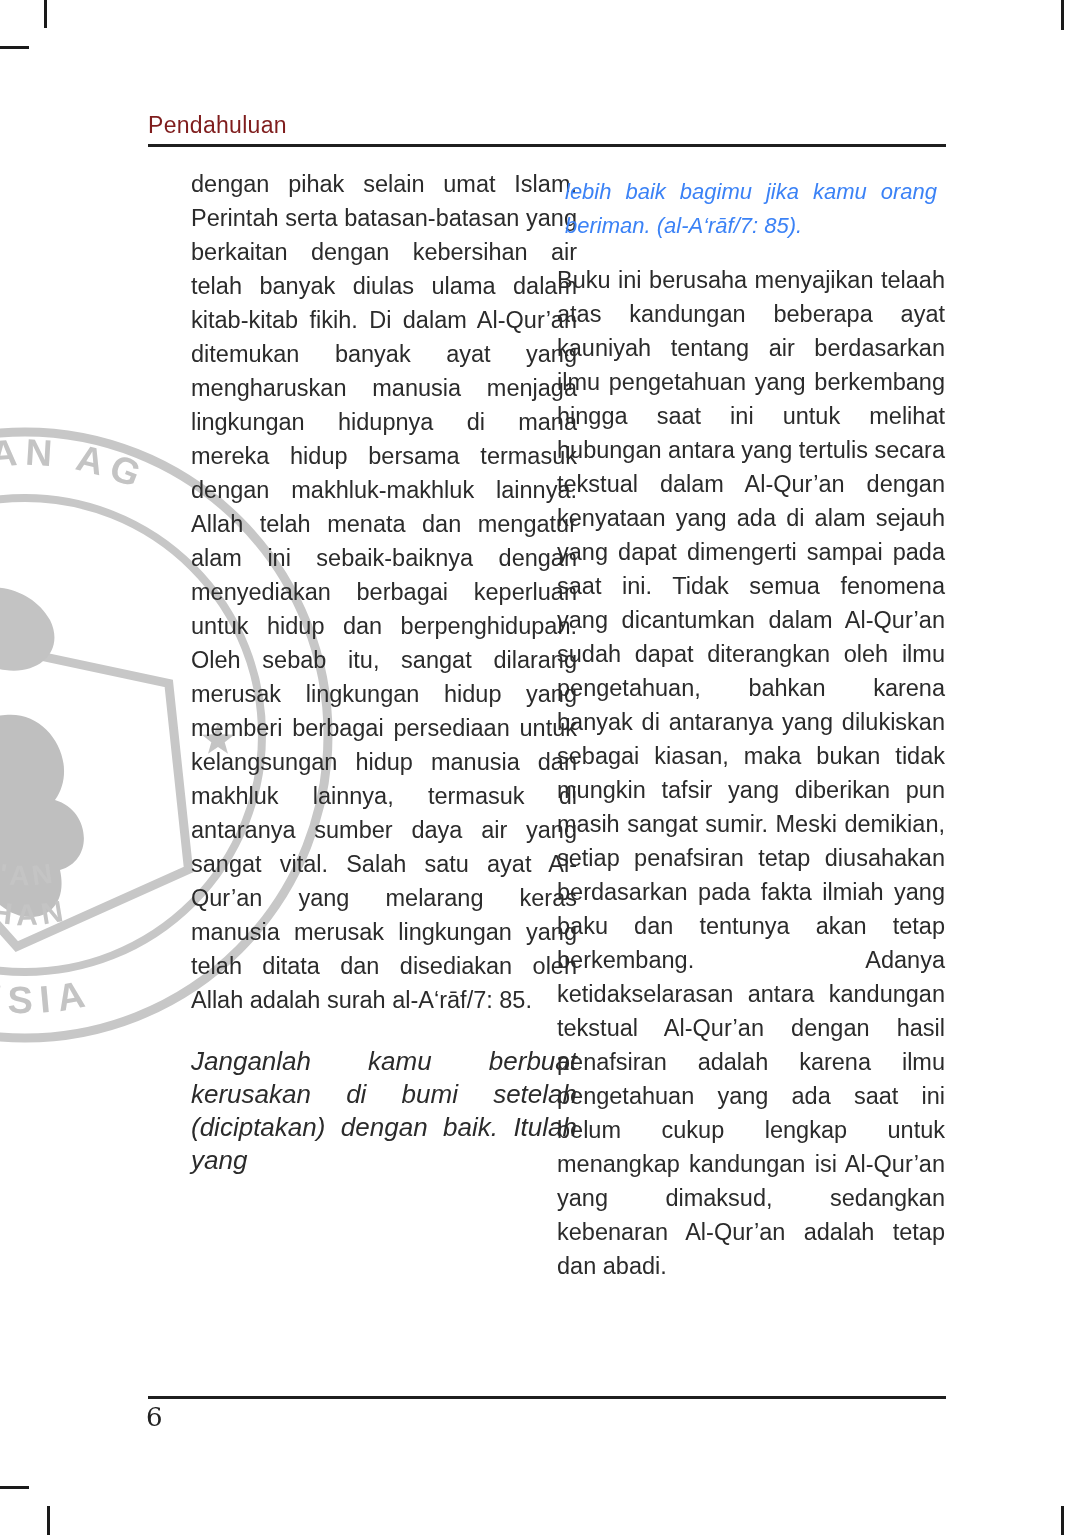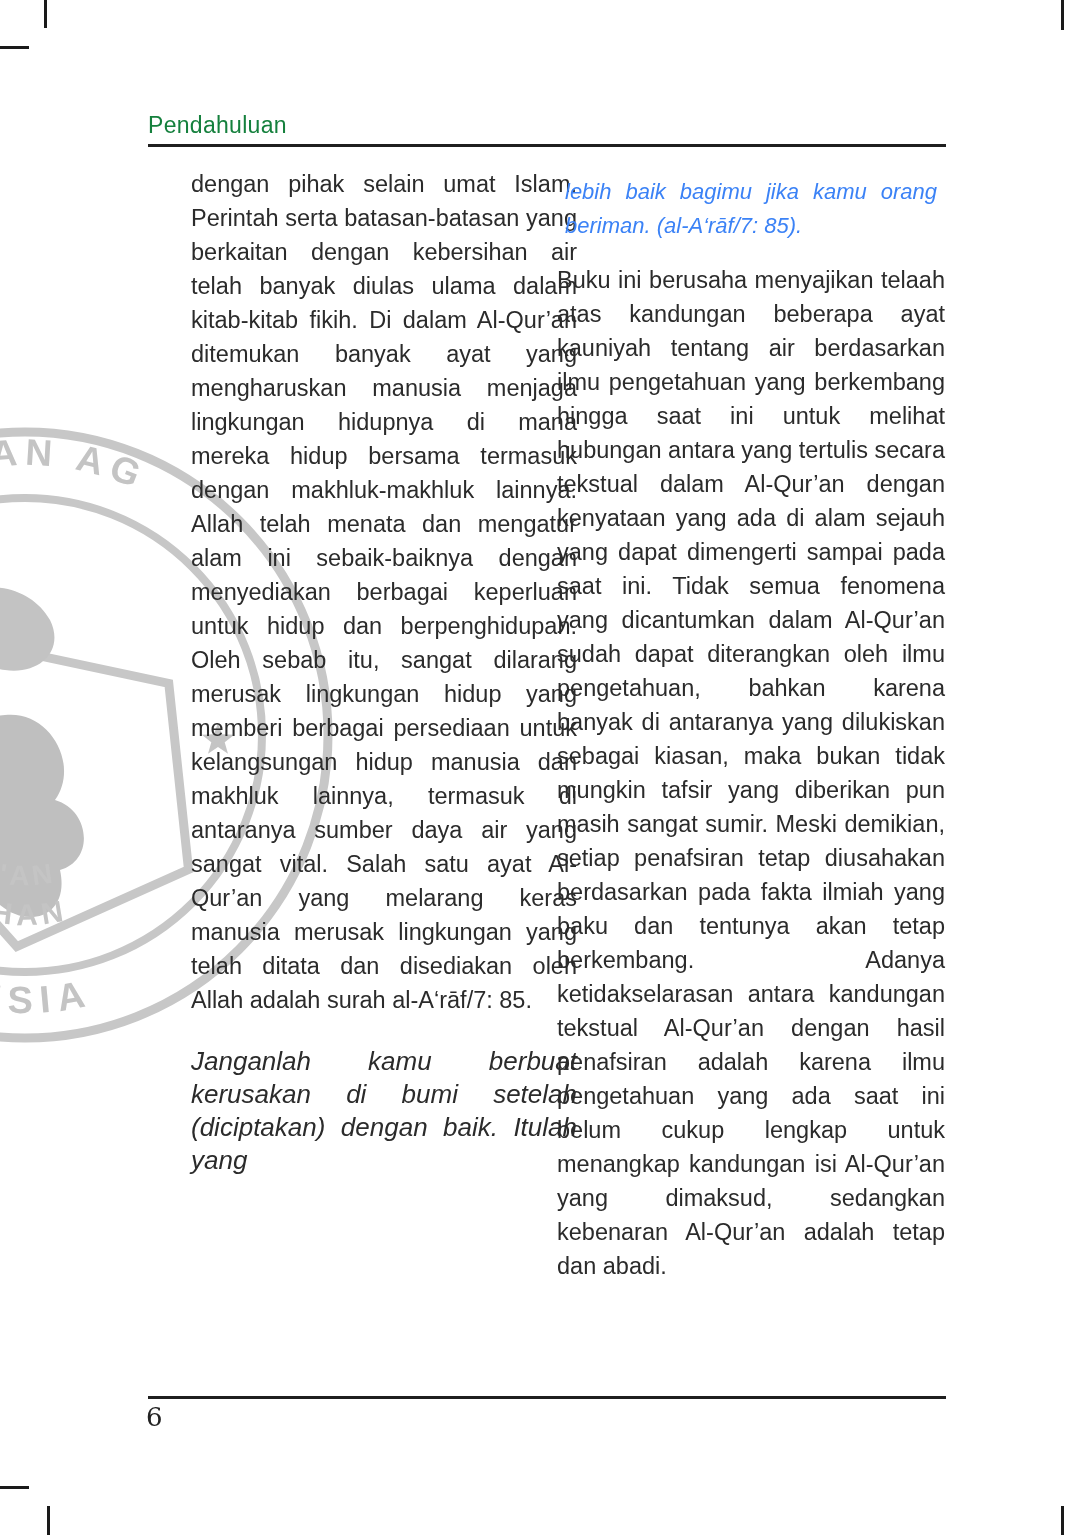--- a/index.html
+++ b/index.html
@@ -13,21 +13,21 @@
   .cm-tl-v{left:44px;top:0;width:3px;height:28px;}
   .cm-tl-h{left:0;top:46px;width:29px;height:3px;}
   .cm-tr-v{left:1061px;top:0;width:3px;height:30px;}
   .cm-bl-h{left:0;top:1486px;width:29px;height:3px;}
   .cm-bl-v{left:47px;top:1506px;width:3px;height:29px;}
   .cm-br-v{left:1061px;top:1506px;width:3px;height:29px;}
 
   
   .page-header-title{
     position:absolute;left:148px;top:112px;
-    font-size:23px;color:#15803d;letter-spacing:.3px;z-index:2;text-align:center;
+    font-size:23px;color:#7f1d1d;letter-spacing:.3px;z-index:2;text-align:center;
   }
   .header-rule{position:absolute;left:148px;top:144px;width:798px;height:3px;background:#1f1f1f;z-index:2;}
 
   
   .col{
     position:absolute;top:167px;z-index:2;
     font-size:23.5px;line-height:34px;color:#2b2b2b;
     text-align:justify;
   }
   .col-left{left:148px;width:386px;margin-left:43px;}

